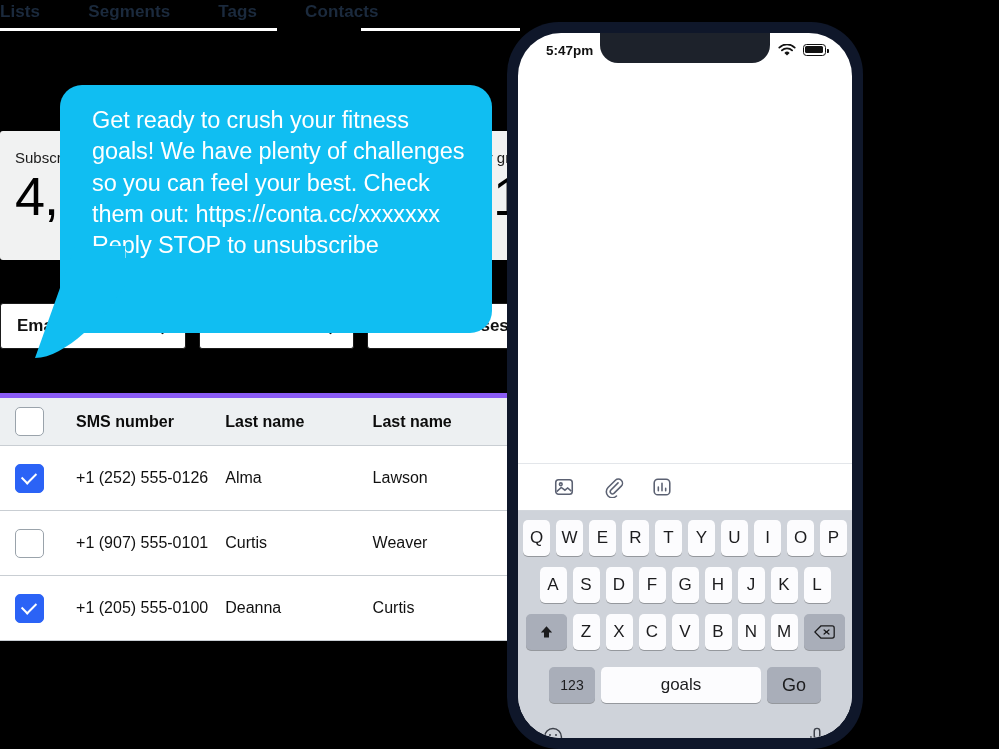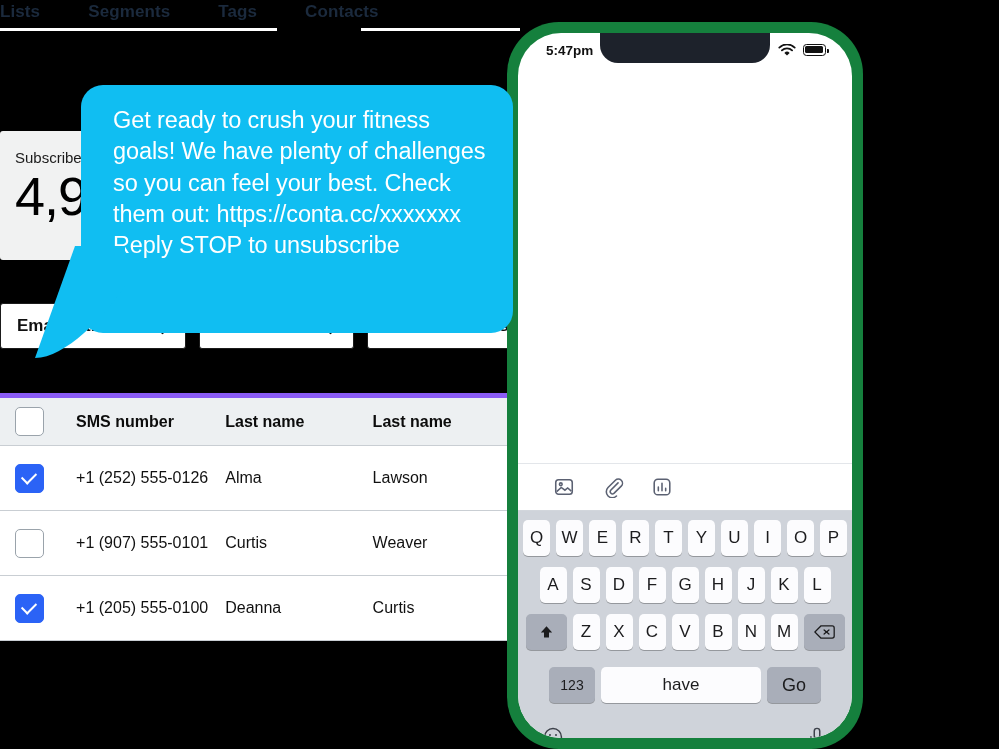--- a/index.html
+++ b/index.html
@@ -104,21 +104,21 @@
   .cb.checked::after {
     content: ""; width: 12px; height: 7px;
     border-left: 2.6px solid #fff; border-bottom: 2.6px solid #fff;
     transform: rotate(-45deg); margin-top: -3px;
   }
 
   
   #phone {
     position: absolute; left: 507px; top: 22px;
     width: 356px; height: 727px;
-    background: #15803d; border-radius: 52px;
+    background: #0f172a; border-radius: 52px;
     box-shadow: 0 0 0 0 #000;
   }
   #screen {
     position: absolute; left: 11px; top: 11px;
     width: 334px; height: 705px;
     background: #ffffff; border-radius: 43px; overflow: hidden;
   }
   #notch {
     position: absolute; left: 50%; transform: translateX(-50%); top: 0;
     width: 170px; height: 30px; background: #1d222b;
@@ -146,21 +146,21 @@
   }
 
   
   #bubble-wrap { position: absolute; left: 0; top: 85px; width: 492px; z-index: 4; }
   #bubble {
     position: absolute; left: 60px; top: 0;
     width: 432px; min-height: 248px;
     background: #10bef2; border-radius: 22px;
     padding: 20px 24px 22px 32px;
     color: #ffffff; font-size: 23.5px; line-height: 1.33;
-    font-weight: 400; letter-spacing: -.1px; margin-left: 21px;
+    font-weight: 400; letter-spacing: -.1px;
   }
   #tail-shape {
     position: absolute; left: 35px; top: 161px; z-index: 3;
   }
 
   
   #compose {
     position: absolute; left: 0; top: 430px; width: 334px; height: 48px;
     border-top: 1px solid #e3e6ea; border-bottom: 1px solid #d2d6dc;
     display: flex; align-items: center; gap: 27px; padding-left: 35px;
@@ -360,21 +360,21 @@
           <div class="key">M</div>
           <div class="key wide">
             <svg width="21" height="16" viewBox="0 0 26 18" fill="none" stroke="#1c1c1e" stroke-width="1.6">
               <path d="M8.5 1.5h14a2.5 2.5 0 0 1 2.5 2.5v10a2.5 2.5 0 0 1-2.5 2.5h-14L1 9z"></path>
               <path d="M12.5 6.5l6 5M18.5 6.5l-6 5" stroke-linecap="round"></path>
             </svg>
           </div>
         </div>
         <div class="krow" id="krow4">
           <div class="key num">123</div>
-          <div class="key space">have</div>
+          <div class="key space">goals</div>
           <div class="key go">Go</div>
         </div>
         <div id="kbbottom">
           <svg class="kb-ico" viewBox="0 0 24 24" fill="none" stroke="currentColor" stroke-width="1.6">
             <circle cx="12" cy="12" r="9.2"></circle>
             <circle cx="8.7" cy="9.7" r="1.1" fill="currentColor" stroke="none"></circle>
             <circle cx="15.3" cy="9.7" r="1.1" fill="currentColor" stroke="none"></circle>
             <path d="M7.4 13.4h9.2a4.6 4.6 0 0 1-9.2 0z" fill="currentColor" stroke="none"></path>
           </svg>
           <svg class="kb-ico" viewBox="0 0 24 24" fill="none" stroke="currentColor" stroke-width="1.6" stroke-linecap="round">

